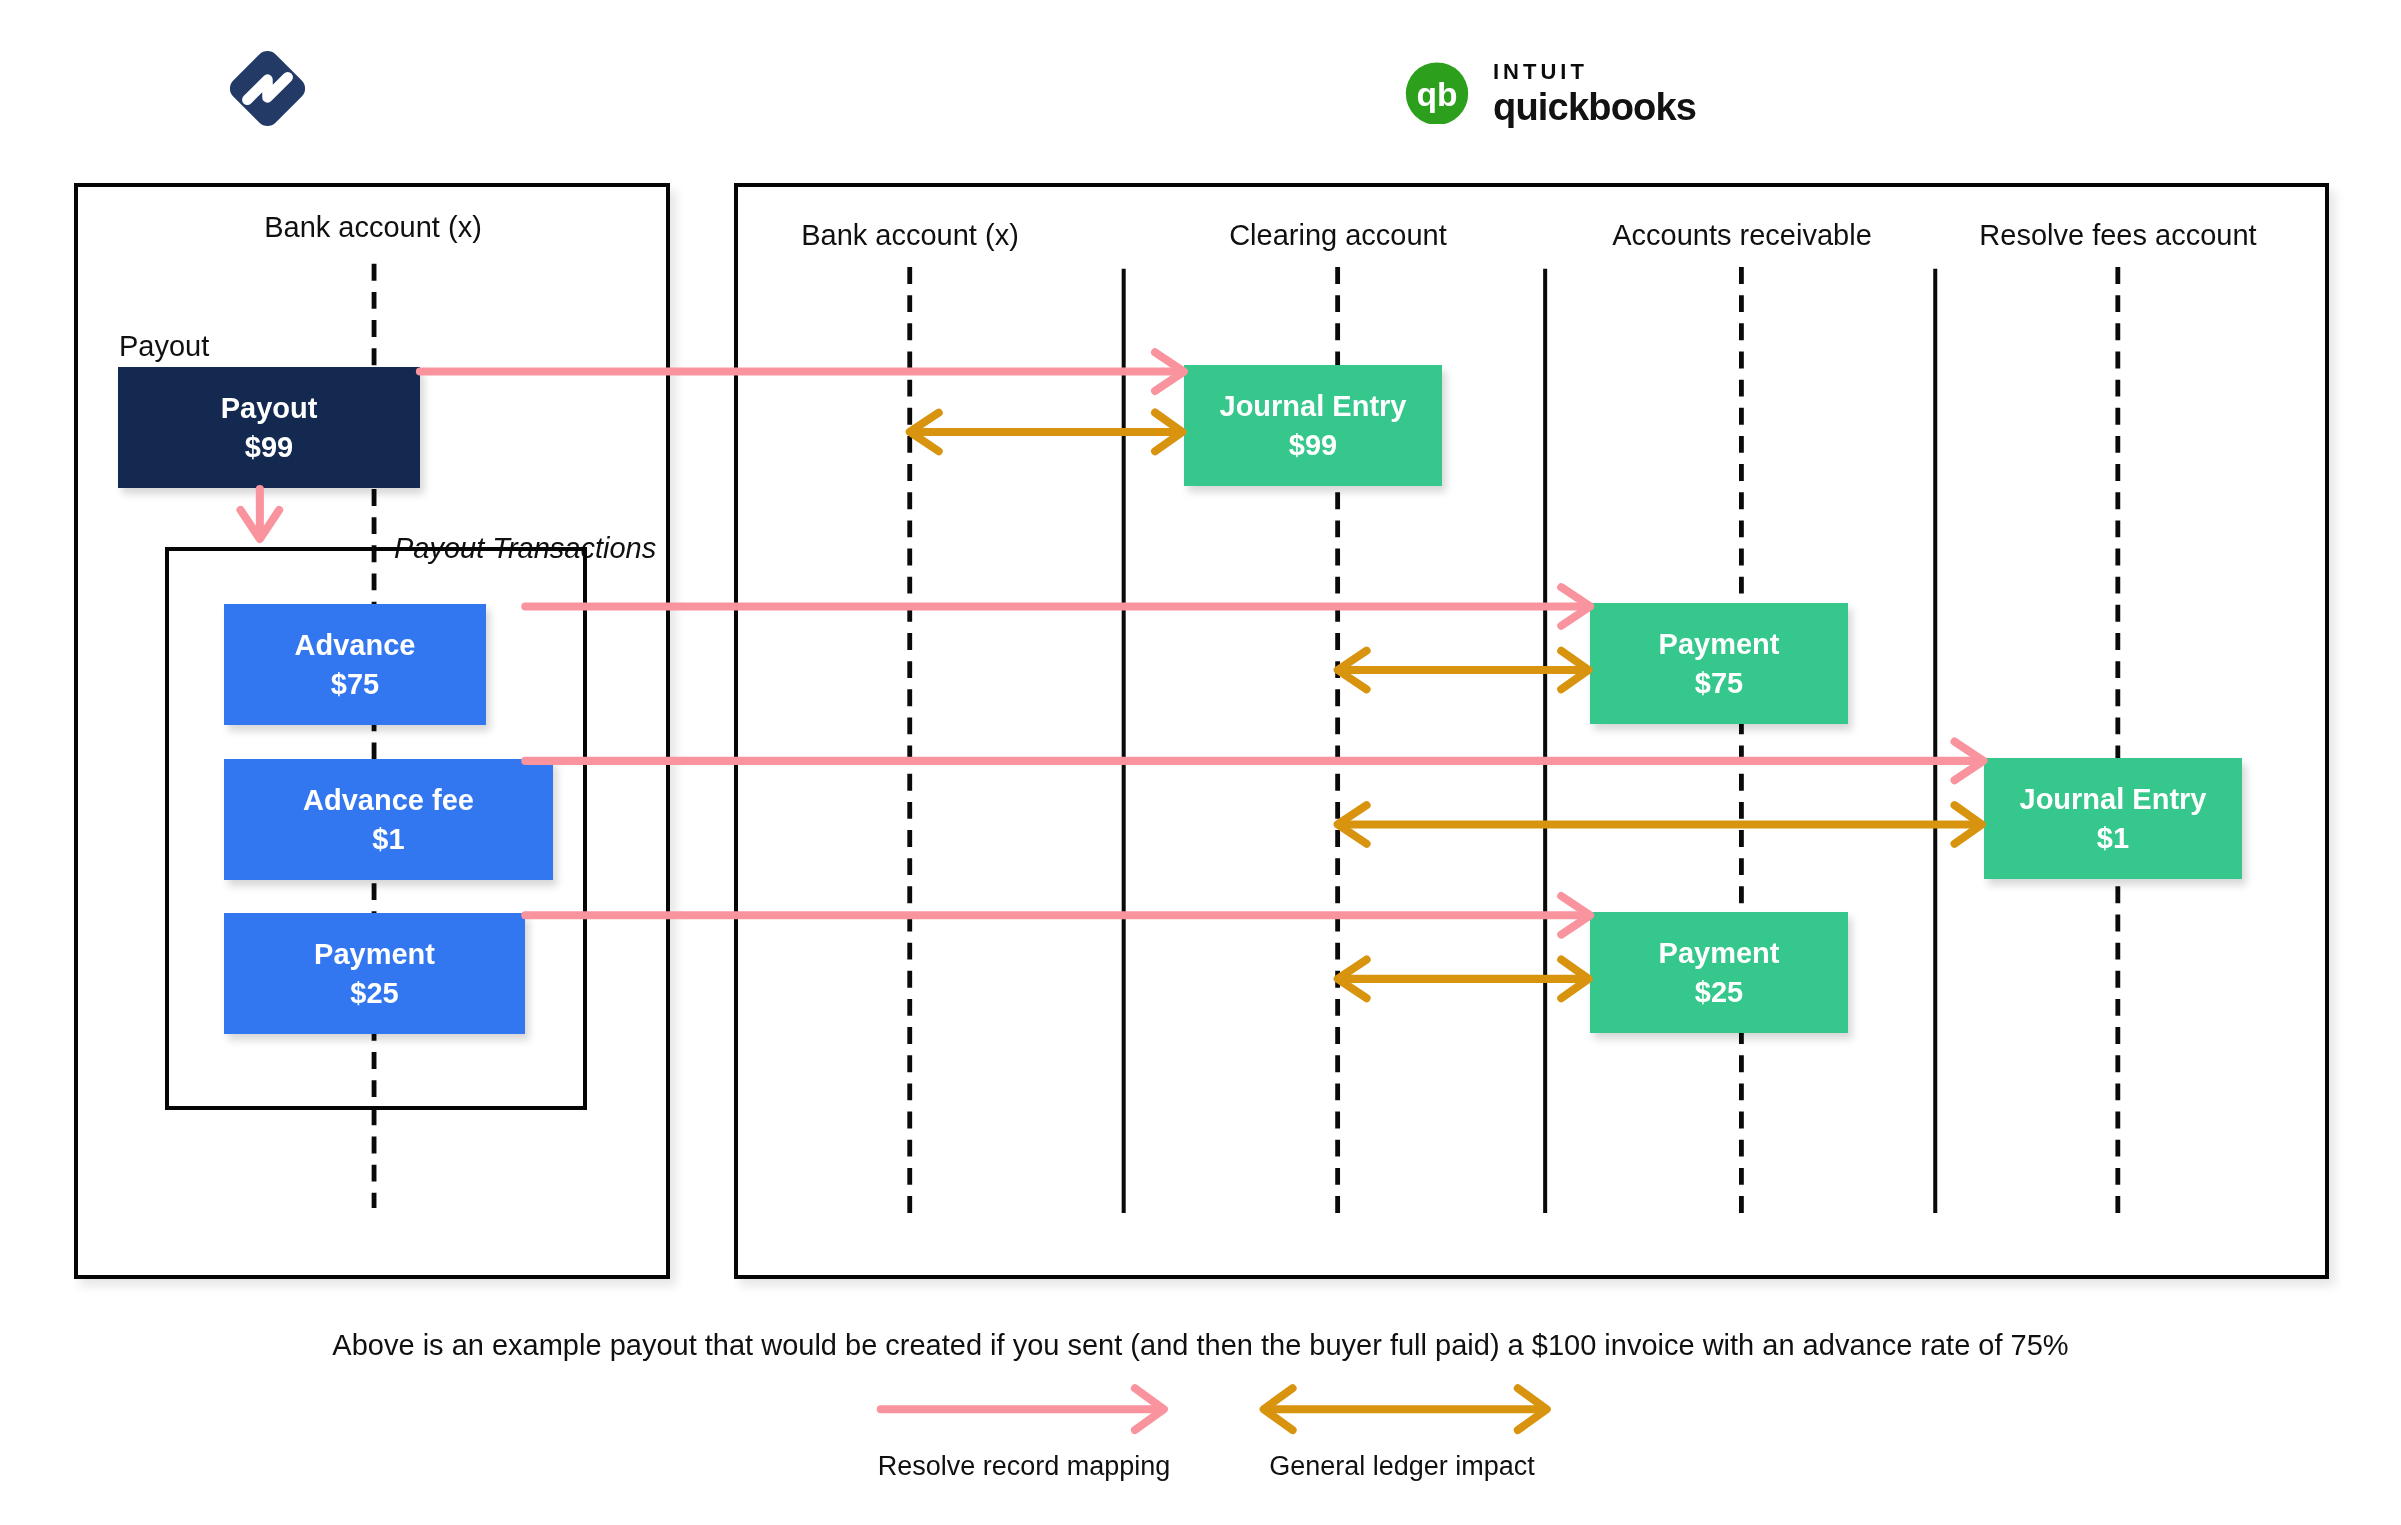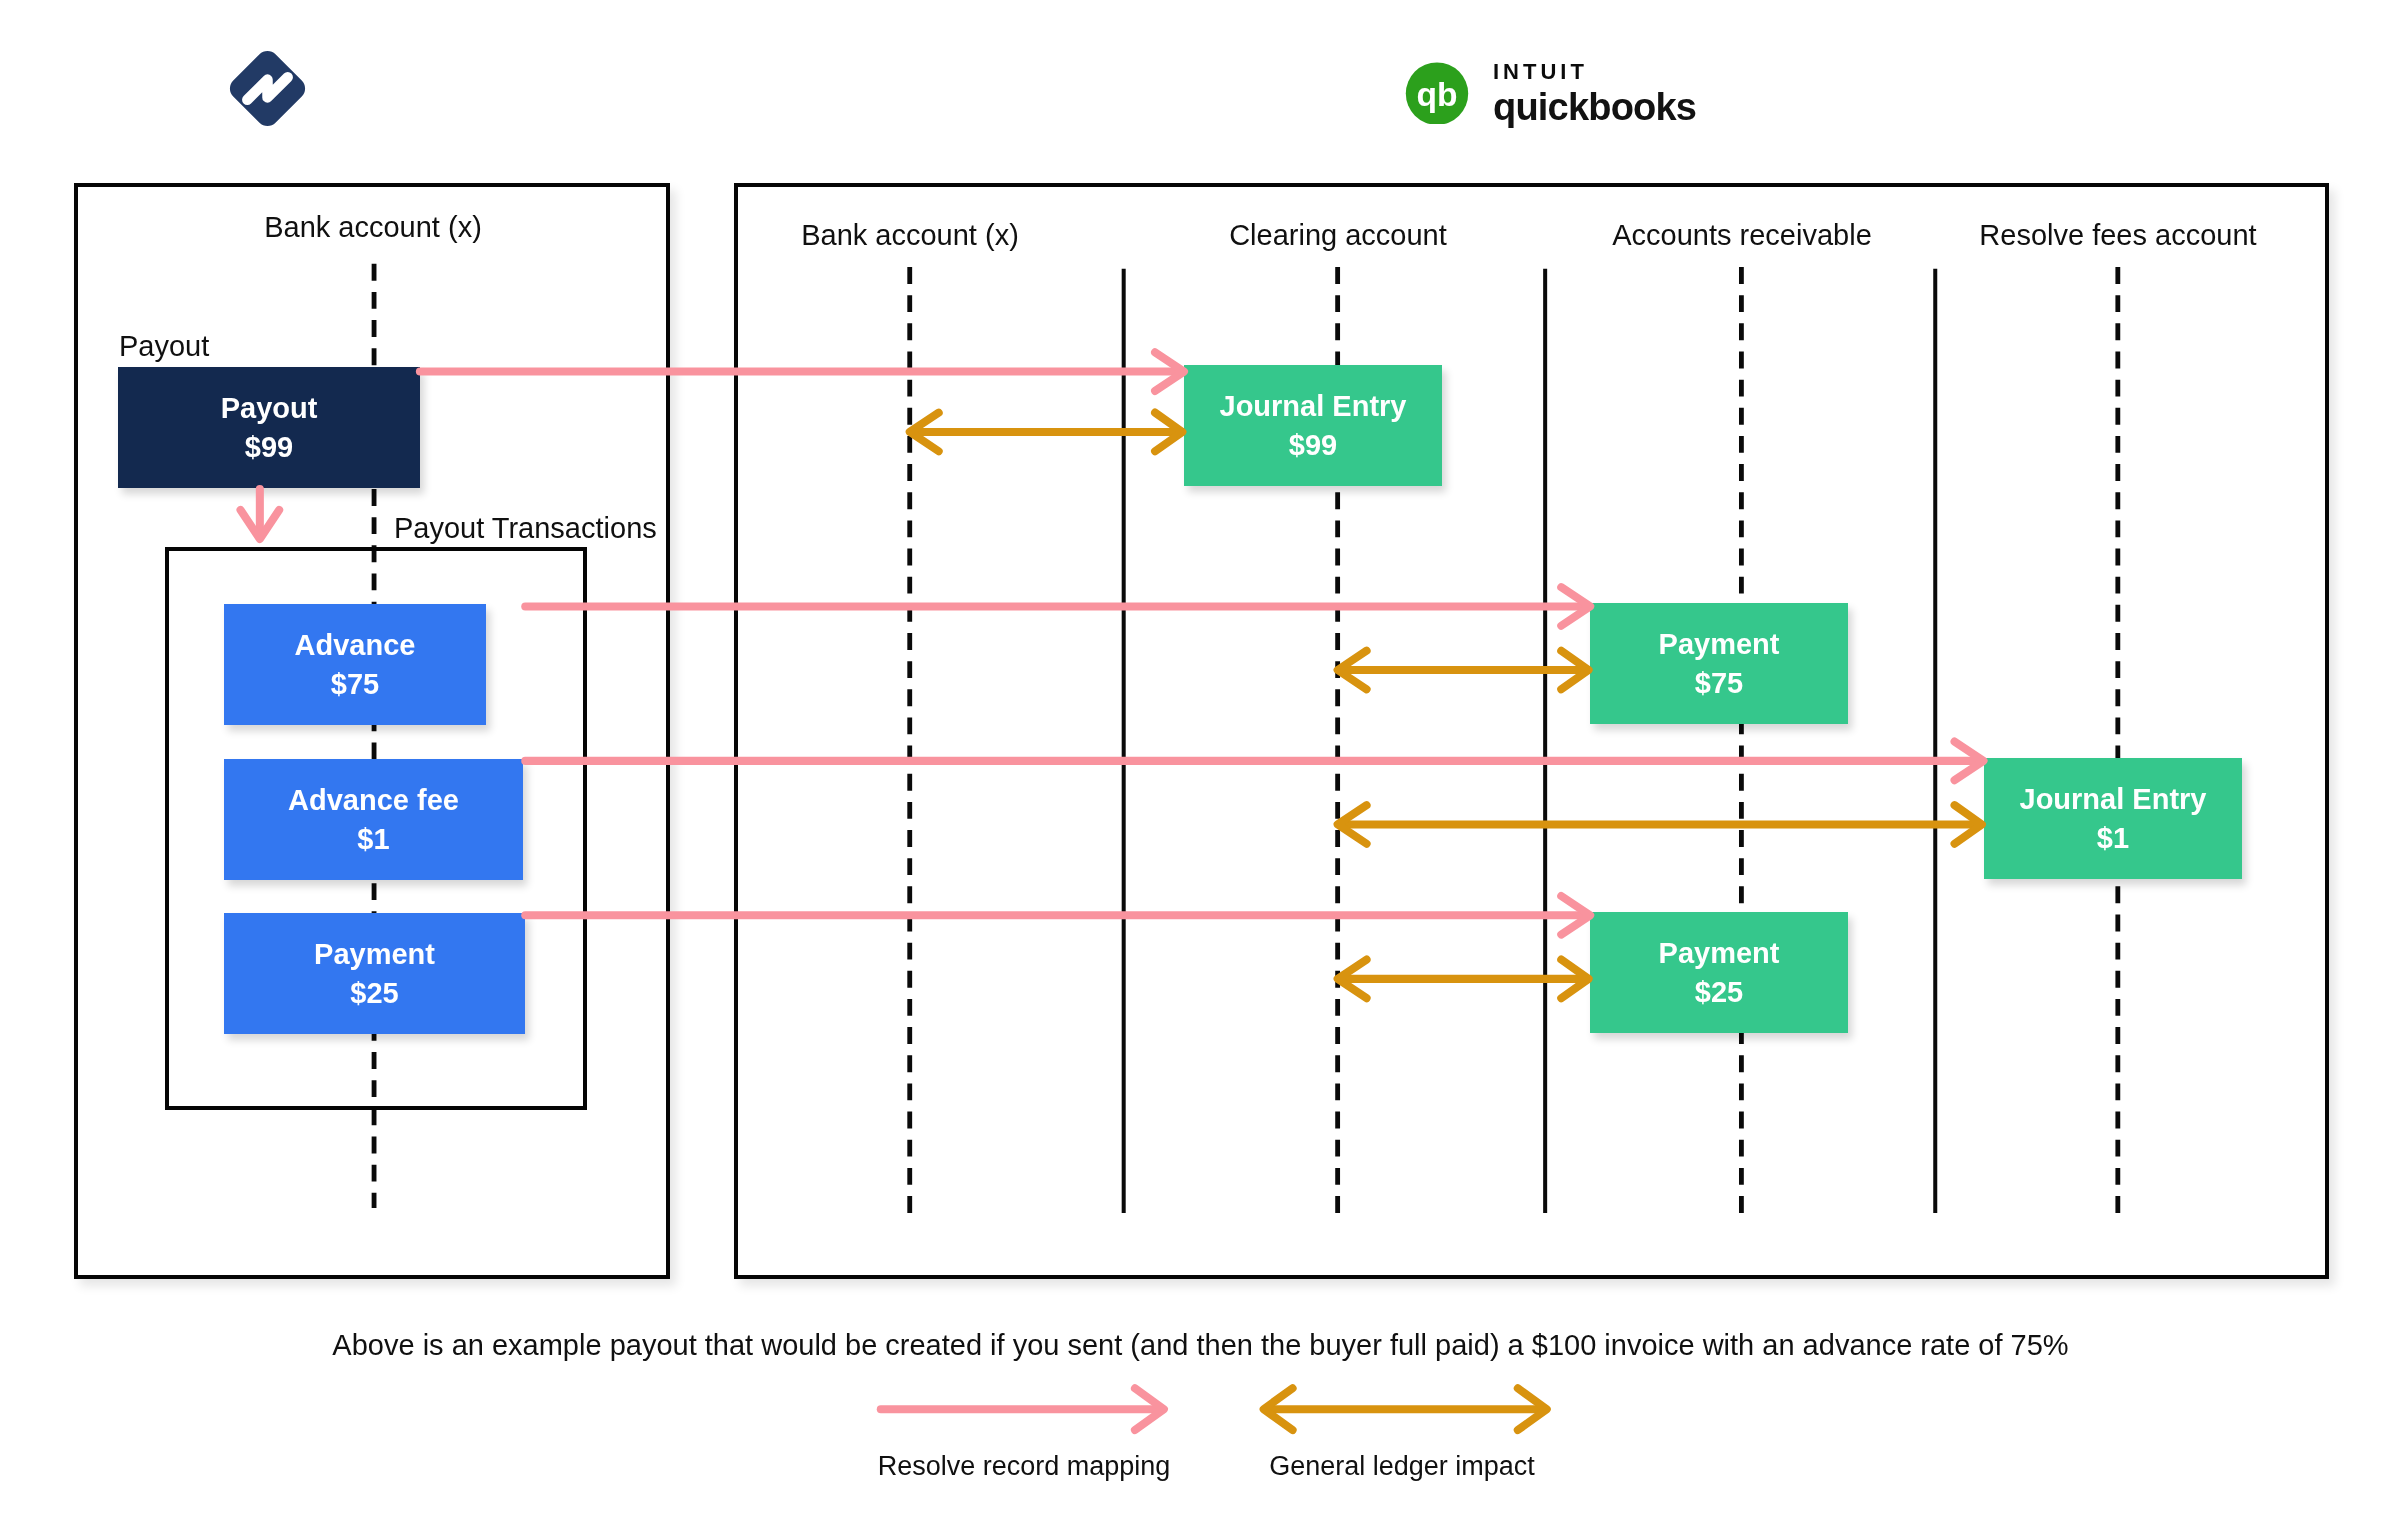--- a/index.html
+++ b/index.html
@@ -98,28 +98,28 @@
     <line x1="2406" y1="334" x2="2406" y2="1508" stroke="var(--line-black)" stroke-width="5"></line>
   </svg>
 
   <span class="free-label" style="left:119px;top:330px;">Payout</span>
 
   <div class="node node-navy" style="left:118px;top:367px;width:302px;">
     <span>Payout</span>
     <span>$99</span>
   </div>
 
-  <span class="free-label" style="left:394px;top:512px;">Payout Transactions</span>
+  <span class="free-label" style="left:394px;top:532px;font-style:italic;">Payout Transactions</span>
   <div class="inner-box"></div>
 
   <div class="node node-blue" style="left:224px;top:604px;width:262px;">
     <span>Advance</span>
     <span>$75</span>
   </div>
-  <div class="node node-blue" style="left:224px;top:759px;width:299px;">
+  <div class="node node-blue" style="left:224px;top:759px;width:329px;">
     <span>Advance fee</span>
     <span>$1</span>
   </div>
   <div class="node node-blue" style="left:224px;top:913px;width:301px;">
     <span>Payment</span>
     <span>$25</span>
   </div>
 
   <div class="node node-green" style="left:1184px;top:365px;">
     <span>Journal Entry</span>

